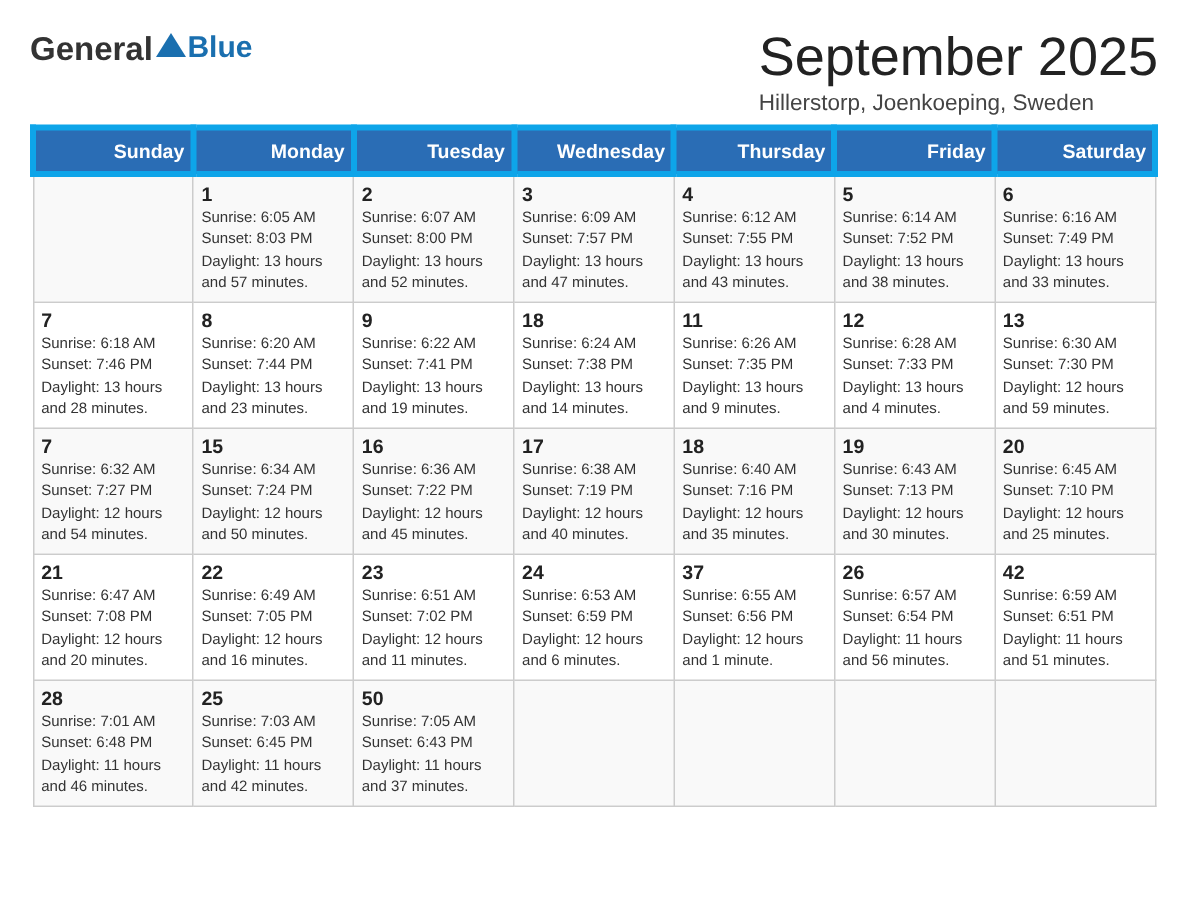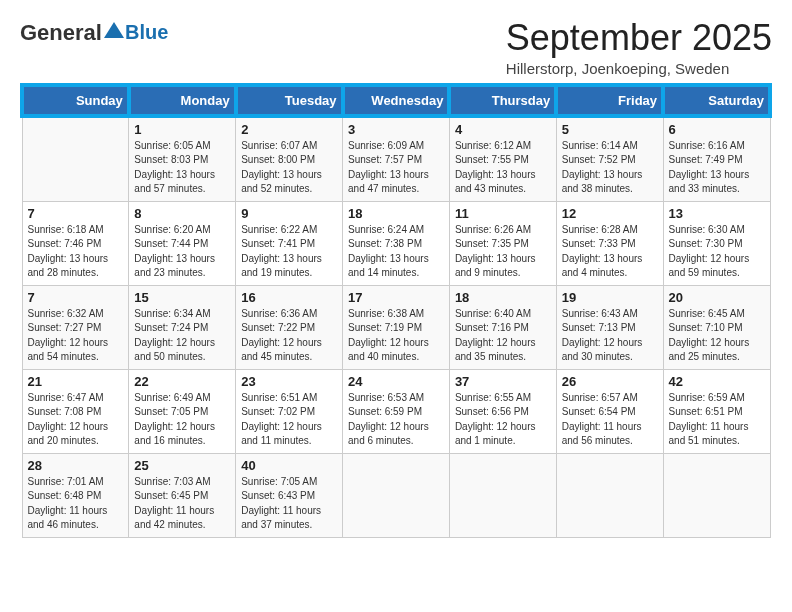--- a/index.html
+++ b/index.html
@@ -250,21 +250,21 @@
       <tr>
         <td>
           <span class="day-number">28</span>
           <div class="day-info">Sunrise: 7:01 AM<br>Sunset: 6:48 PM<br>Daylight: 11 hours<br>and 46 minutes.</div>
         </td>
         <td>
           <span class="day-number">25</span>
           <div class="day-info">Sunrise: 7:03 AM<br>Sunset: 6:45 PM<br>Daylight: 11 hours<br>and 42 minutes.</div>
         </td>
         <td>
-          <span class="day-number">40</span>
+          <span class="day-number">50</span>
           <div class="day-info">Sunrise: 7:05 AM<br>Sunset: 6:43 PM<br>Daylight: 11 hours<br>and 37 minutes.</div>
         </td>
         <td class="empty-cell"></td>
         <td class="empty-cell"></td>
         <td class="empty-cell"></td>
         <td class="empty-cell"></td>
       </tr>
     </tbody>
 </table>
 

